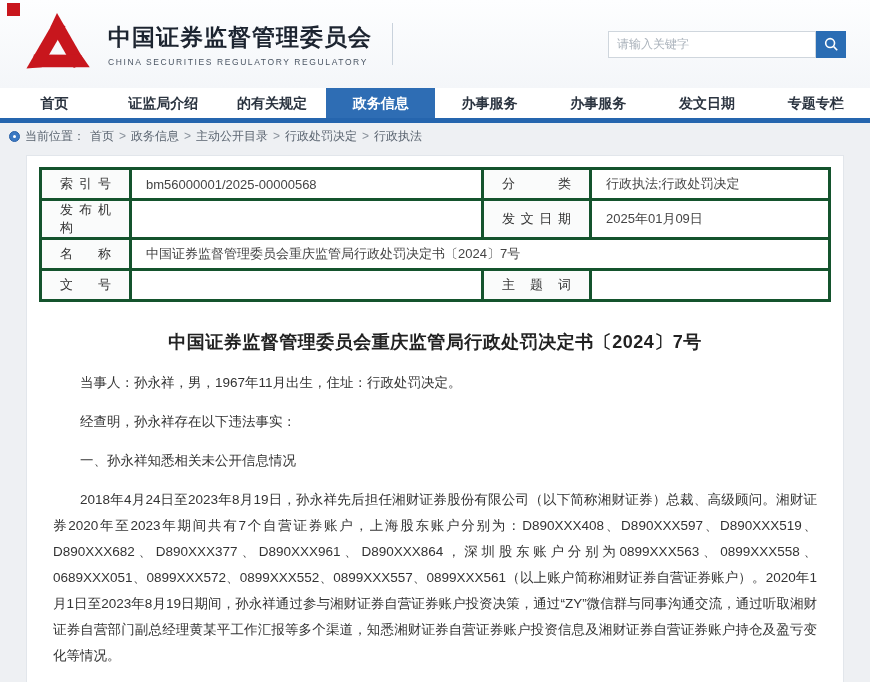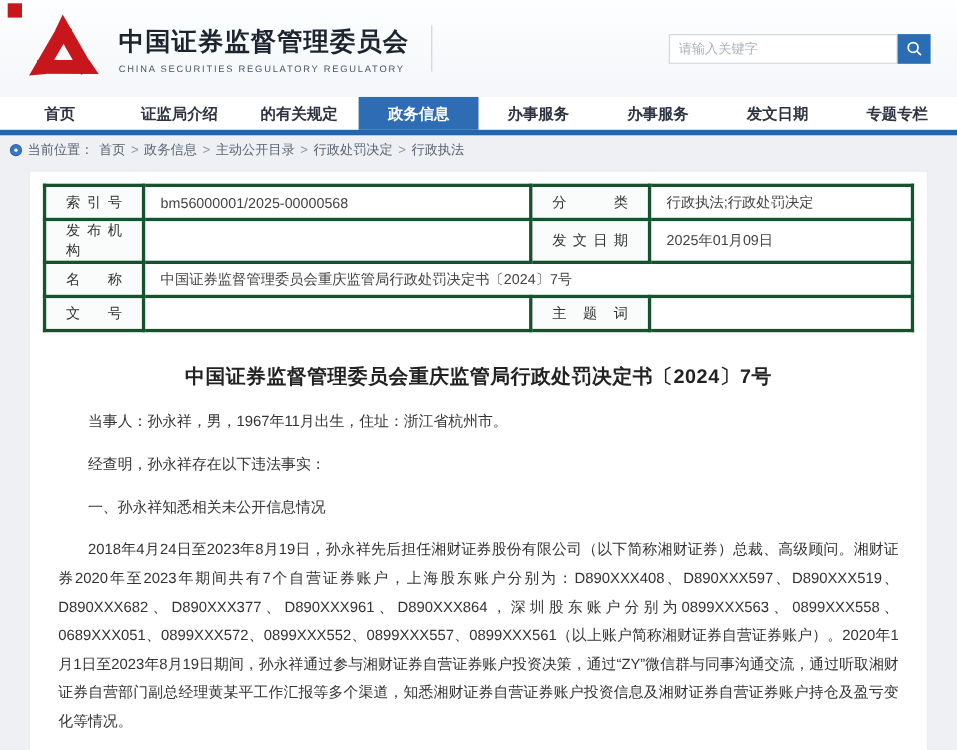--- a/index.html
+++ b/index.html
@@ -177,19 +177,19 @@
       <td class="lbl">文 号</td>
       <td class="val"></td>
       <td class="lbl lbl2">主 题 词</td>
       <td class="val"></td>
     </tr>
   </tbody>
     </table>
 
   <article class="article">
     <h1 class="doc-title">中国证券监督管理委员会重庆监管局行政处罚决定书〔2024〕7号</h1>
-    <p class="para">当事人：孙永祥，男，1967年11月出生，住址：浙江省杭州市。</p>
+    <p class="para">当事人：孙永祥，男，1967年11月出生，住址：行政处罚决定。</p>
     <p class="para">经查明，孙永祥存在以下违法事实：</p>
     <p class="para">一、孙永祥知悉相关未公开信息情况</p>
     <p class="para">2018年4月24日至2023年8月19日，孙永祥先后担任湘财证券股份有限公司（以下简称湘财证券）总裁、高级顾问。湘财证券2020年至2023年期间共有7个自营证券账户，上海股东账户分别为：D890XXX408、D890XXX597、D890XXX519、D890XXX682、D890XXX377、D890XXX961、D890XXX864，深圳股东账户分别为0899XXX563、0899XXX558、0689XXX051、0899XXX572、0899XXX552、0899XXX557、0899XXX561（以上账户简称湘财证券自营证券账户）。2020年1月1日至2023年8月19日期间，孙永祥通过参与湘财证券自营证券账户投资决策，通过“ZY”微信群与同事沟通交流，通过听取湘财证券自营部门副总经理黄某平工作汇报等多个渠道，知悉湘财证券自营证券账户投资信息及湘财证券自营证券账户持仓及盈亏变化等情况。</p>
   </article>
 
 </main>
 
 </body></html>

